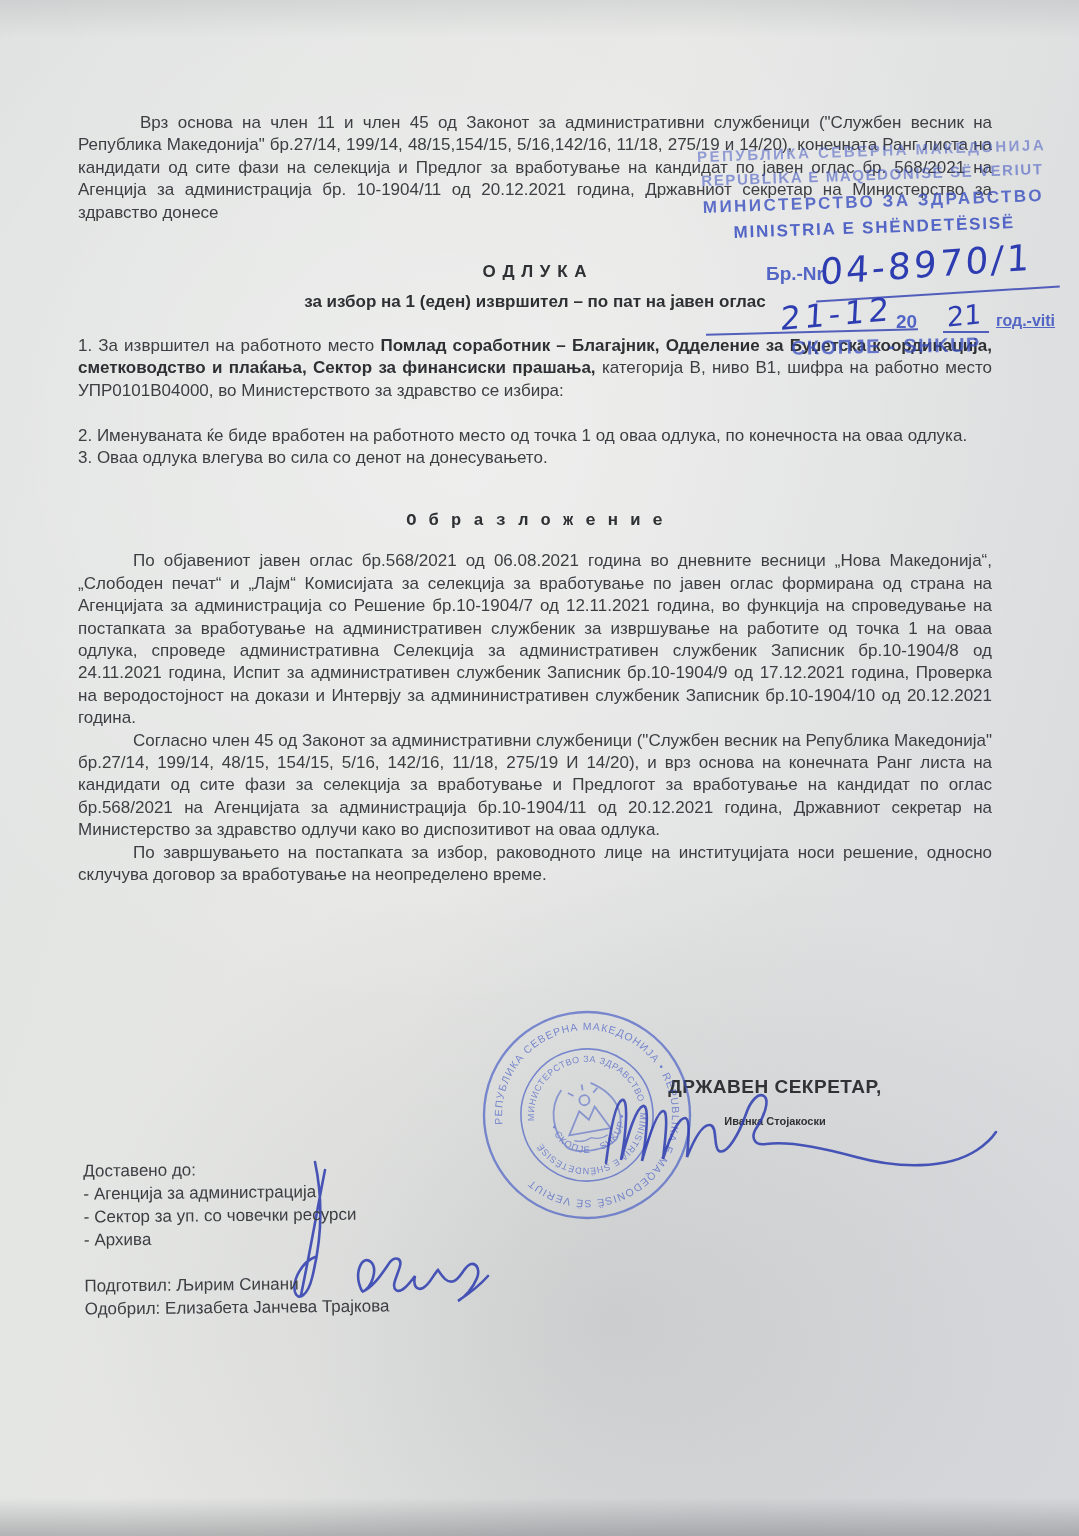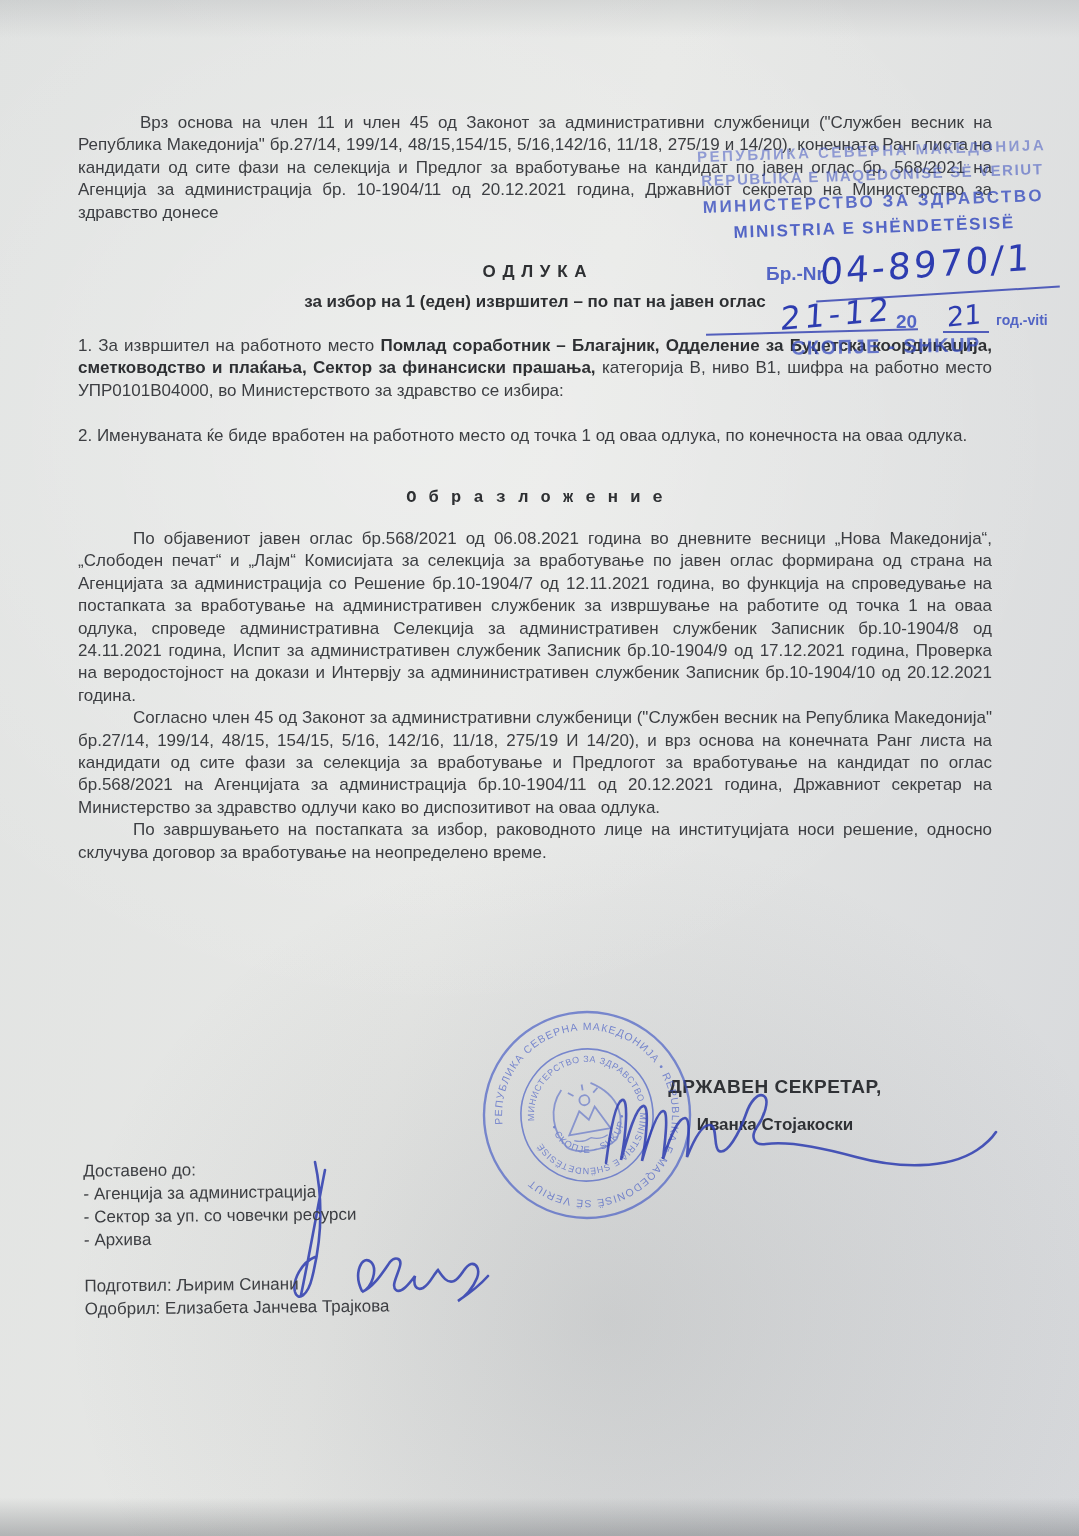--- a/index.html
+++ b/index.html
@@ -39,44 +39,45 @@
   .ink{position:absolute;color:#2d3cb0;font-family:"DejaVu Sans", sans-serif;font-weight:normal;}
   .num-label{left:766px;top:263px;font-size:19px;opacity:.85;}
   .num-value{left:820px;top:244px;font-size:36px;letter-spacing:3px;transform:rotate(-4deg) skewX(-6deg);}
   .rule{position:absolute;height:2px;background:#2d3cb0;opacity:.8;}
   .num-rule{left:816px;top:293px;width:244px;transform:rotate(-3.5deg);}
   .date-value{left:780px;top:295px;font-size:32px;letter-spacing:4px;transform:rotate(-5deg) skewX(-8deg);}
   .date-rule{left:706px;top:331px;width:212px;transform:rotate(-1.5deg);}
   .year-prefix{left:896px;top:311px;font-size:19px;opacity:.85;}
   .year-value{left:947px;top:300px;font-size:27px;transform:rotate(-6deg) skewX(-6deg);}
   .year-rule{left:943px;top:331px;width:46px;}
-  .year-suffix{left:996px;top:312px;font-size:14px;opacity:.85;}
+  .year-suffix{left:996px;top:312px;font-size:16px;opacity:.85;text-decoration:underline;}
   .city{left:791px;top:335px;font-size:20px;letter-spacing:1.5px;opacity:.75;transform:rotate(-1deg);}
   
   .sig-block{position:absolute;left:560px;top:1076px;width:430px;text-align:center;color:#303236;}
   .sig-role{font-weight:bold;font-size:19px;letter-spacing:.5px;}
-  .sig-name{font-weight:bold;font-size:17px;margin-top:17px;}
+  .sig-name{font-weight:bold;font-size:11px;margin-top:17px;}
   
   .dist{position:absolute;left:84px;top:1158px;font-size:17px;line-height:23px;transform:rotate(-.6deg);}
   .dist .prep{margin-top:23px;}
   
   .rstamp{position:absolute;left:478px;top:1006px;width:218px;height:218px;transform:rotate(-10deg);opacity:.62;}
   .sig-overlay{position:absolute;left:0;top:0;pointer-events:none;}
 </style>
 </head>
 <body>
 
 <div class="page">
 
   <div class="flow">
     <p class="intro">Врз основа на член 11 и член 45 од Законот за административни службеници ("Службен весник на Република Македонија" бр.27/14, 199/14, 48/15,154/15, 5/16,142/16, 11/18, 275/19 и 14/20), конечната Ранг листа на кандидати од сите фази на селекција и Предлог за вработување на кандидат по јавен оглас бр. 568/2021 на Агенција за администрација бр. 10-1904/11 од 20.12.2021 година, Државниот секретар на Министерство за здравство донесе</p>
     <p class="doc-title">О Д Л У К А</p>
     <p class="doc-subtitle">за избор на 1 (еден) извршител – по пат на јавен оглас</p>
     <p class="item1"><span>1. За извршител на работното место </span><b>Помлад соработник – Благајник, Одделение за Буџетска координација, сметководство и плаќања, Сектор за финансиски прашања,</b><span> категорија В, ниво В1, шифра на работно место УПР0101В04000, во Министерството за здравство се избира:</span></p>
     <p class="item2">2. Именуваната ќе биде вработен на работното место од точка 1 од оваа одлука, по конечноста на оваа одлука.</p>
+    <p>3. Оваа одлука влегува во сила со денот на донесувањето.</p>
     <p class="section-title">О б р а з л о ж е н и е</p>
     <p class="expl first">По објавениот јавен оглас бр.568/2021 од 06.08.2021 година во дневните весници „Нова Македонија“, „Слободен печат“ и „Лајм“ Комисијата за селекција за вработување по јавен оглас формирана од страна на Агенцијата за администрација со Решение бр.10-1904/7 од 12.11.2021 година, во функција на спроведување на постапката за вработување на административен службеник за извршување на работите од точка 1 на оваа одлука, спроведе административна Селекција за административен службеник Записник бр.10-1904/8 од 24.11.2021 година, Испит за административен службеник Записник бр.10-1904/9 од 17.12.2021 година, Проверка на веродостојност на докази и Интервју за админинистративен службеник Записник бр.10-1904/10 од 20.12.2021 година.</p>
     <p class="expl">Согласно член 45 од Законот за административни службеници ("Службен весник на Република Македонија" бр.27/14, 199/14, 48/15, 154/15, 5/16, 142/16, 11/18, 275/19 И 14/20), и врз основа на конечната Ранг листа на кандидати од сите фази за селекција за вработување и Предлогот за вработување на кандидат по оглас бр.568/2021 на Агенцијата за администрација бр.10-1904/11 од 20.12.2021 година, Државниот секретар на Министерство за здравство одлучи како во диспозитивот на оваа одлука.</p>
     <p class="expl">По завршувањето на постапката за избор, раководното лице на институцијата носи решение, односно склучува договор за вработување на неопределено време.</p>
   </div>
 
   <div class="hstamp">
     <div class="l1">РЕПУБЛИКА СЕВЕРНА МАКЕДОНИЈА</div>
     <div class="l2">REPUBLIKA E MAQEDONISË SË VERIUT</div>
     <div class="l3">МИНИСТЕРСТВО ЗА ЗДРАВСТВО</div>

